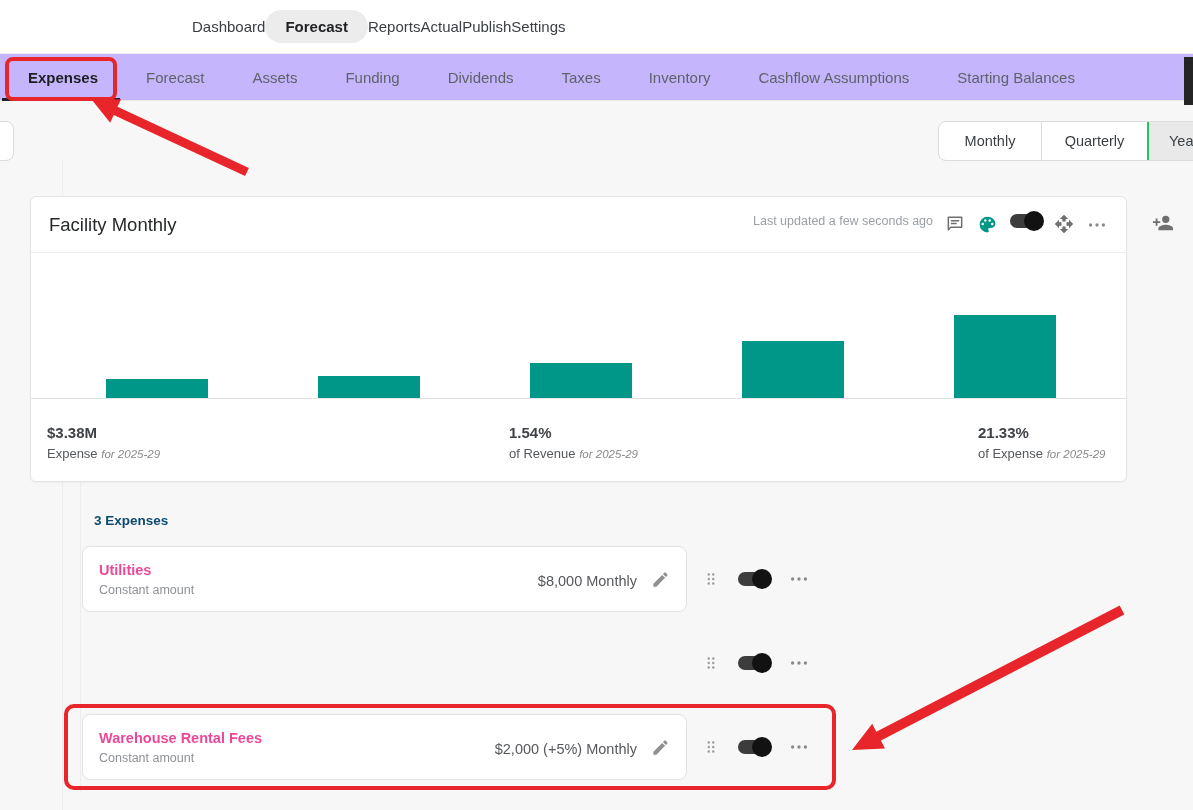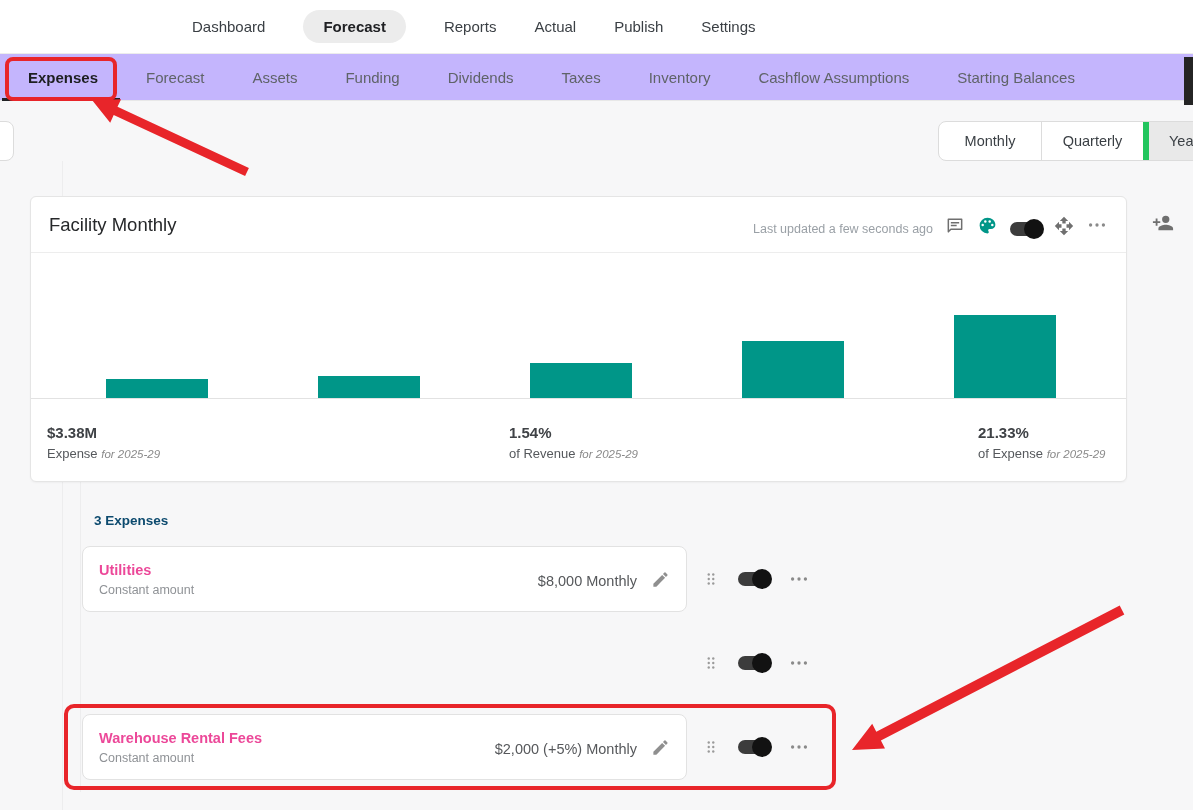--- a/index.html
+++ b/index.html
@@ -2,21 +2,21 @@
 <html><head>
 <meta charset="utf-8">
 <style>
   * { box-sizing: border-box; margin: 0; padding: 0; }
   html,body { width:1193px; height:810px; }
   body { font-family:"Liberation Sans","DejaVu Sans",sans-serif; background:#fff; color:#3c4043; }
   .page { position:relative; width:1193px; height:810px; overflow:hidden; background:#fff; }
 
   
   .topnav { position:absolute; left:0; top:0; width:1193px; height:54px; background:#fff;
-            border-bottom:1px solid #ececec; display:flex; align-items:center; gap:38px; padding-left:192px; }
+            border-bottom:1px solid #ececec; display:flex; align-items:center; padding-left:192px; }
   .nav-item { font-size:15px; color:#3a3f44; cursor:pointer; white-space:nowrap; }
   .nav-item.active { background:#ececec; border-radius:18px; padding:8px 20px; font-weight:700; color:#202124; }
 
   
   .tabbar { position:absolute; left:0; top:54px; width:1193px; height:47px; background:#c4b5fd;
             border-bottom:1px solid #e8e8e8; display:flex; align-items:center; gap:48px; padding-left:28px; }
   .tab { font-size:15px; color:#5f6368; white-space:nowrap; cursor:pointer; }
   .tab.active { color:#1d1f21; font-weight:700; }
   .tab-underline { position:absolute; left:2px; top:98px; width:118px; height:3px; background:#202124; }
 
@@ -29,30 +29,30 @@
 
   
   .left-stub { position:absolute; left:-16px; top:121px; width:30px; height:40px; background:#fff;
                border:1px solid #dcdcdc; border-radius:8px; }
 
   
   .segmented { position:absolute; left:938px; top:121px; width:330px; height:40px; background:#fff;
                border:1px solid #dcdcdc; border-radius:8px; display:flex; overflow:hidden; }
   .segment { display:flex; align-items:center; justify-content:center; font-size:14.5px; color:#3a3f44; cursor:pointer; }
   .segment.s1 { width:102px; }
-  .segment.s2 { width:108px; border-left:1px solid #dcdcdc; border-right:6px solid #22c55e; }
+  .segment.s2 { width:108px; border-left:1px solid #dcdcdc; border-right:2px solid #22c55e; }
   .segment.s3 { width:118px; background:#e9e9e9; justify-content:flex-start; padding-left:20px; }
 
   
   .card { position:absolute; left:30px; top:196px; width:1097px; height:286px; background:#fff;
           border:1px solid #e5e5e5; border-radius:6px; box-shadow:0 1px 2px rgba(0,0,0,.04); }
   .card-header { position:absolute; left:0; top:0; width:100%; height:56px; border-bottom:1px solid #ededed;
                  display:flex; align-items:center; padding:0 18px; }
   .card-title { font-size:18.5px; color:#26282a; }
-  .header-right { margin-left:auto; display:flex; align-items:flex-end; gap:12px; }
+  .header-right { margin-left:auto; display:flex; align-items:flex-start; gap:12px; }
   .last-updated { font-size:12.5px; color:#9aa0a6; }
   .icon-btn { display:inline-flex; align-items:center; justify-content:center; cursor:pointer; }
 
   
   .toggle { position:relative; display:inline-block; width:32px; height:14px; border-radius:7px; background:#3c3c3c; cursor:pointer; }
   .toggle .knob { position:absolute; right:-2px; top:-3px; width:20px; height:20px; border-radius:50%; background:#121212; }
 
   
   .chart { position:absolute; left:0; top:56px; width:100%; height:146px; border-bottom:1px solid #e2e2e2; }
   .bar { position:absolute; bottom:0; width:102px; }

